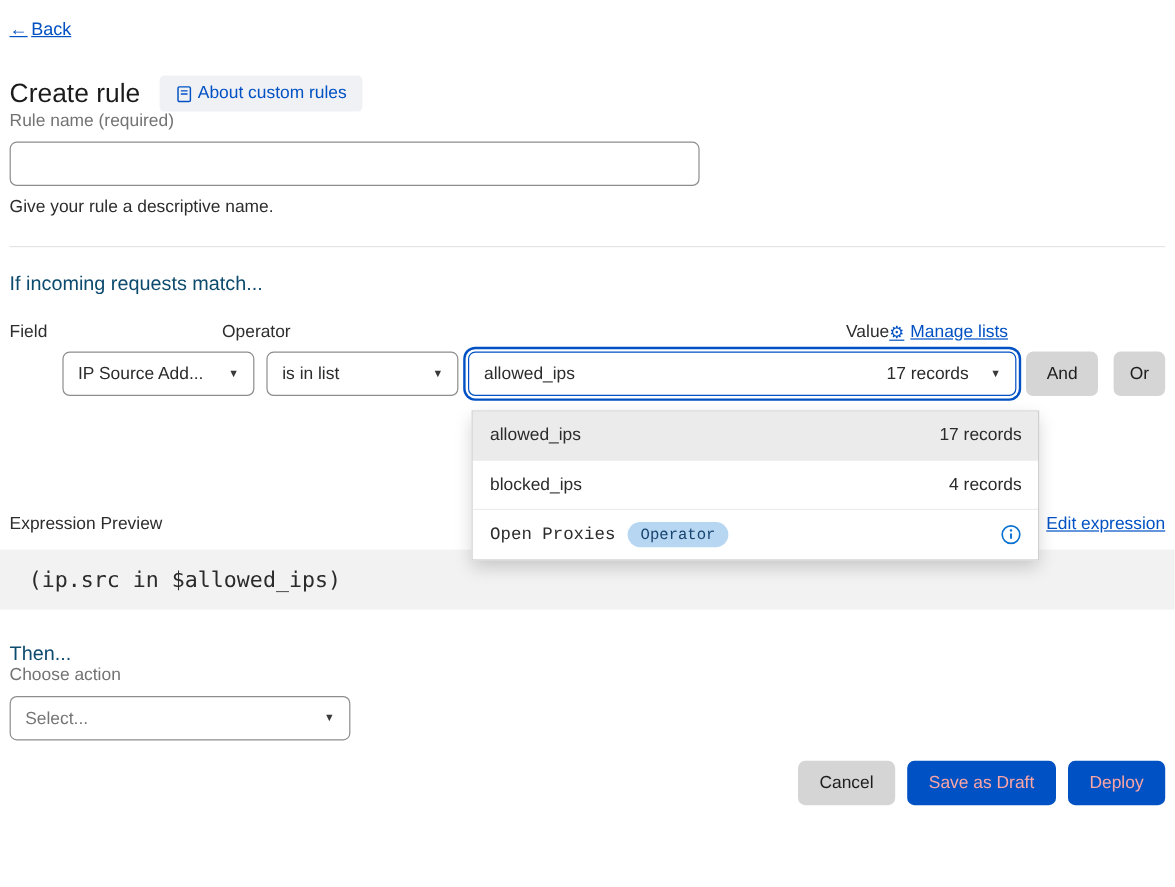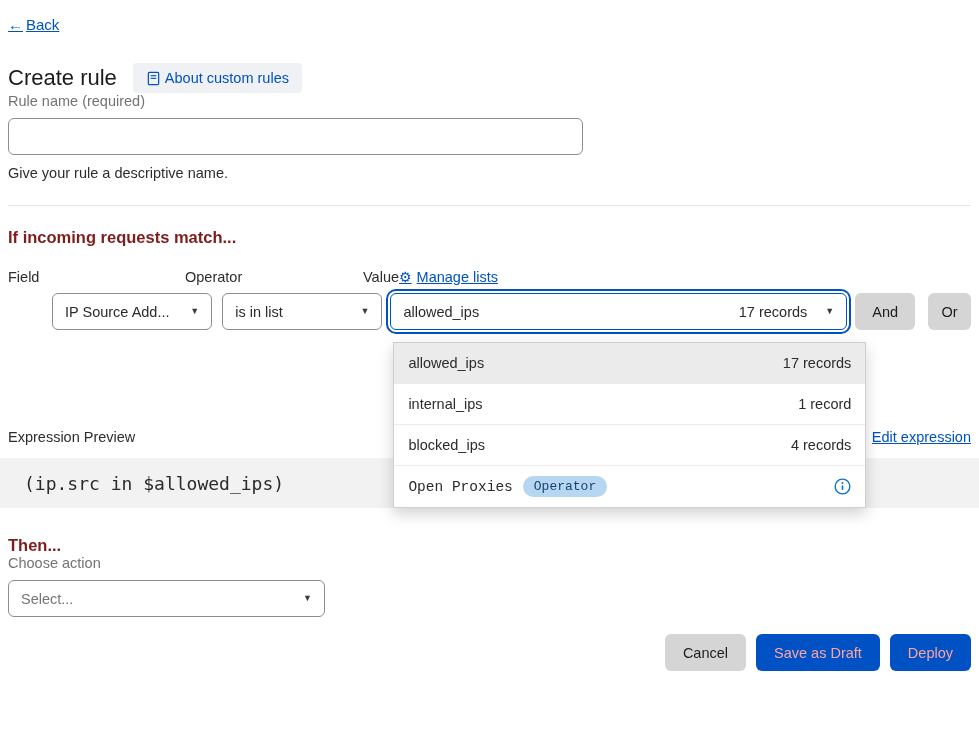--- a/index.html
+++ b/index.html
@@ -27,28 +27,28 @@
   .field-label { display:block; font-size:14.5px; color:#737373; }
   .text-input {
     margin-top:9px; width:575px; height:37px;
     border:1px solid var(--border, #8d8d8d); border-radius:6px;
     padding:0 12px; font-size:14px; font-family:inherit; color:#1d1d1d; display:block;
   }
   .help { margin-top:10px; font-size:14.5px; color:#2d2d2d; }
 
   .divider { margin-top:24px; border:none; border-top:1px solid #e4e4e4; }
 
-  h2 { margin-top:22px; font-size:16.5px; font-weight:700; color:#7f1d1d; }
+  h2 { margin-top:22px; font-size:16.5px; font-weight:400; color:#0c4a6e; }
 
   .cols { display:flex; align-items:flex-start; }
   .cols.labels { margin-top:22px; font-size:14.5px; color:#2d2d2d; }
   .c1 { width:167px; margin-right:10px; }
   .c2 { width:167px; margin-right:8px; }
   .c3 { width:480px; position:relative; }
-  .value-head { display:flex; justify-content:flex-start; align-items:center; }
+  .value-head { display:flex; justify-content:flex-end; align-items:center; }
   .value-head .col-label { margin-left:3px; }
   .manage { display:inline-flex; align-items:center; gap:5px; font-size:14.5px; }
   .gear { font-size:14px; text-decoration:none; }
 
   .cols.controls { margin-top:8px;margin-left:44px; }
   .select {
     height:37px; background:#fff; border:1px solid var(--border, #8d8d8d);
     border-radius:6px; display:flex; align-items:center; justify-content:space-between;
     padding:0 12px; font-size:14.5px; color:#2b2b2b; cursor:pointer;
   }
@@ -89,21 +89,21 @@
 
   .expr-row { margin-top:99px; display:flex; justify-content:space-between; align-items:center; font-size:14.5px; color:#2d2d2d; }
 
   .code-bar {
     margin:13px -8px 0 -8px; height:50px; background:var(--code_bg, #f2f2f2);
     display:flex; align-items:center; padding:0 24px;
   }
   .code-bar code { font-family:"DejaVu Sans Mono", "Liberation Mono", monospace; font-size:18px; color:#2b2b2b; }
 
   .then-h { margin-top:28px; }
-  .select.action { margin-top:9px; width:317px; }
+  .select.action { margin-top:9px; width:284px; }
 
   .footer { margin-top:17px; display:flex; justify-content:flex-end; gap:10px; }
 </style>
 </head>
 <body>
 
 <div class="page">
 
   <a class="back">
     <span class="back-arrow">←</span>
@@ -158,24 +158,20 @@
         <span>allowed_ips</span>
         <span class="right">
           <span>17 records</span>
           <span class="caret">▼</span>
         </span>
       </div>
       <div class="panel">
         <div class="panel-item selected">
           <span>allowed_ips</span>
           <span>17 records</span>
-        </div>
-        <div class="panel-item">
-          <span>internal_ips</span>
-          <span>1 record</span>
         </div>
         <div class="panel-item">
           <span>blocked_ips</span>
           <span>4 records</span>
         </div>
         <div class="panel-item">
           <span class="name-wrap">
             <span>Open Proxies</span>
             <span class="badge">Operator</span>
           </span>

